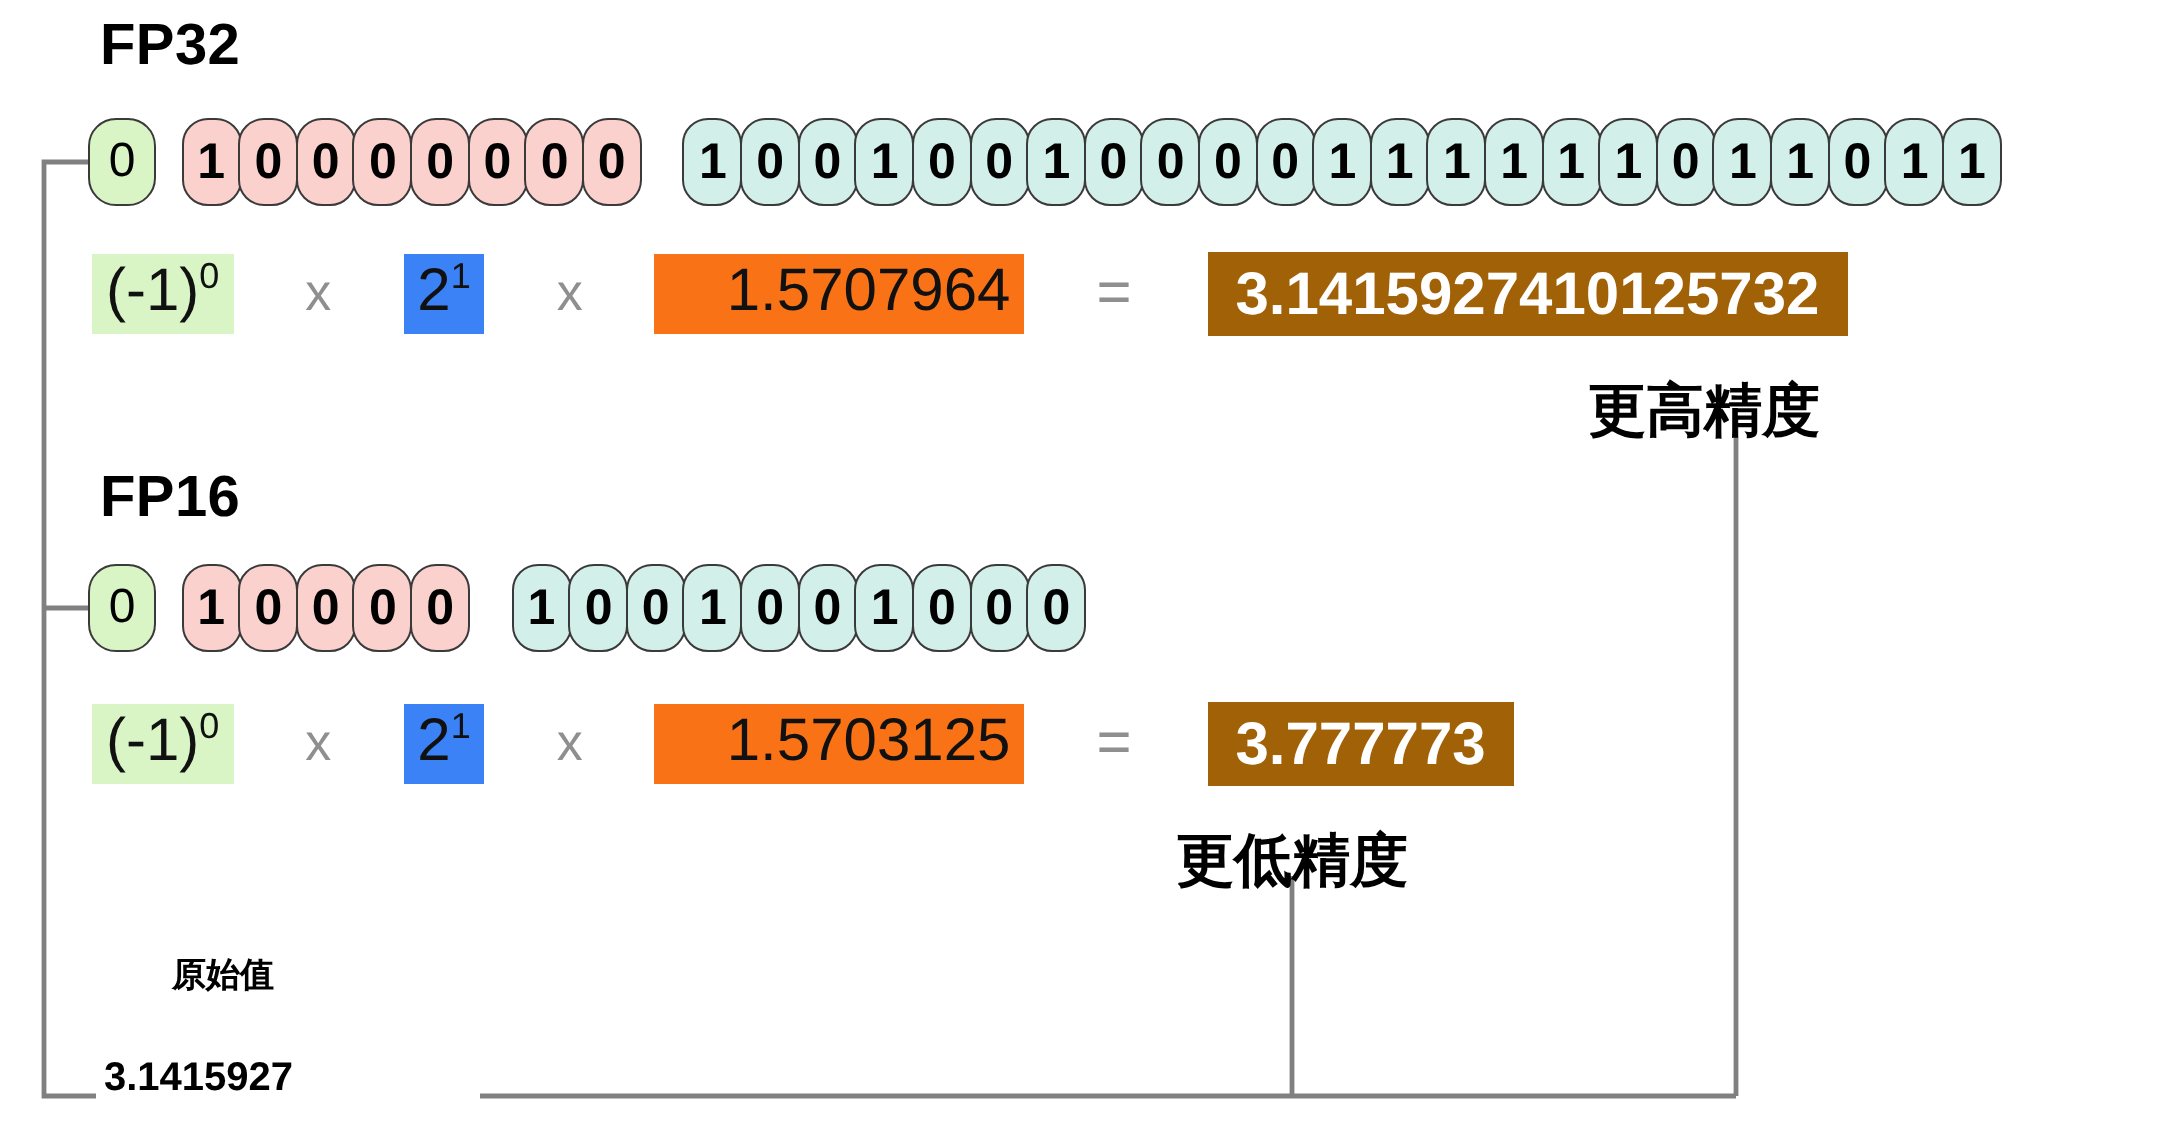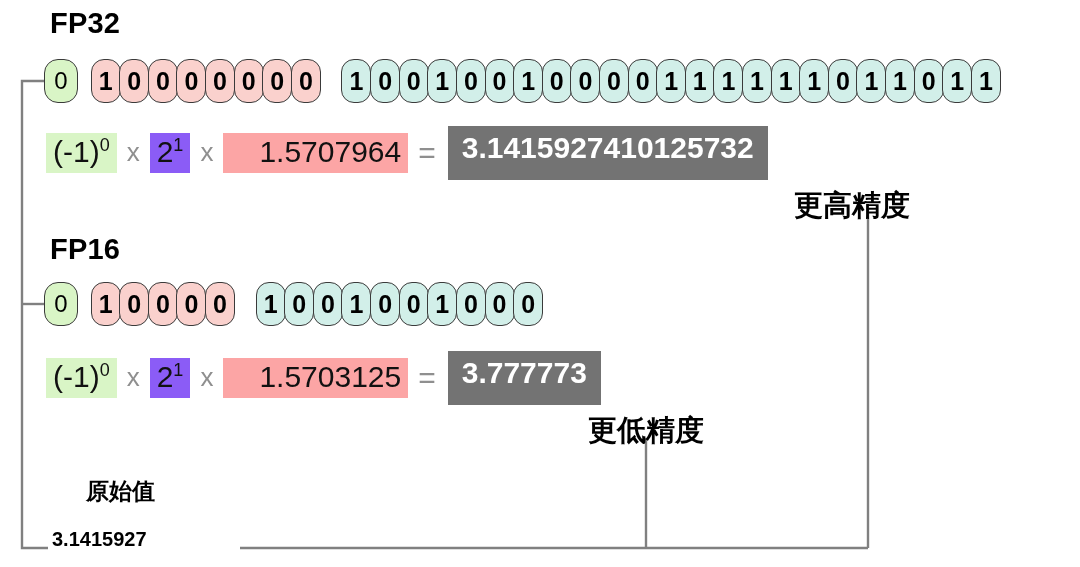--- a/index.html
+++ b/index.html
@@ -72,74 +72,75 @@
   }
   .bit.exp  { background: #fad1cd; }
   .bit.man  { background: #d2efe9; }
 
   
   .formula {
     position: absolute;
     display: flex;
     align-items: center;
     white-space: nowrap;
+    gap: 26px;
   }
   #fp32-formula { left: 46px; top: 126px; }
   #fp16-formula { left: 46px; top: 351px; }
 
   .f-chip {
     font-size: 30px;
     color: #111111;
     padding: 3px 7px 5px 7px;
     line-height: 1.05;
   }
   .f-chip.sign { background: #d9f5c6; }
-  .f-chip.exp  { background: #8b5cf6; }
-  .f-chip.man  { background: #fca5a5; padding-left: 36px; }
+  .f-chip.exp  { background: #3b82f6; }
+  .f-chip.man  { background: #f97316; padding-left: 36px; }
   .f-chip sup {
     font-size: 18px;
     vertical-align: super;
     line-height: 0;
   }
   .f-op {
     font-size: 26px;
     color: #8f8f8f;
     padding: 0 10px;
   }
   .f-eq {
     font-size: 30px;
     color: #8f8f8f;
     padding: 0 12px 0 10px;
   }
   .f-result {
-    background: #737373;
+    background: #a16207;
     color: #ffffff;
     font-size: 30px;
     font-weight: bold;
-    padding: 6px 14px 16px 14px;
+    padding: 6px 14px 4px 14px;
     line-height: 1.05;
   }
 
   
   .anno {
     position: absolute;
     font-size: 29px;
     font-weight: bold;
     color: #000000;
     white-space: nowrap;
   }
   #anno-high { left: 794px; top: 186px; }
   #anno-low  { left: 588px; top: 411px; }
 
   
   #orig-label {
     position: absolute;
     left: 86px;
     top: 476px;
-    font-size: 23px;
+    font-size: 17px;
     font-weight: bold;
     color: #000000;
     white-space: nowrap;
   }
   #orig-value {
     position: absolute;
     left: 52px;
     top: 528px;
     font-size: 20px;
     font-weight: bold;

